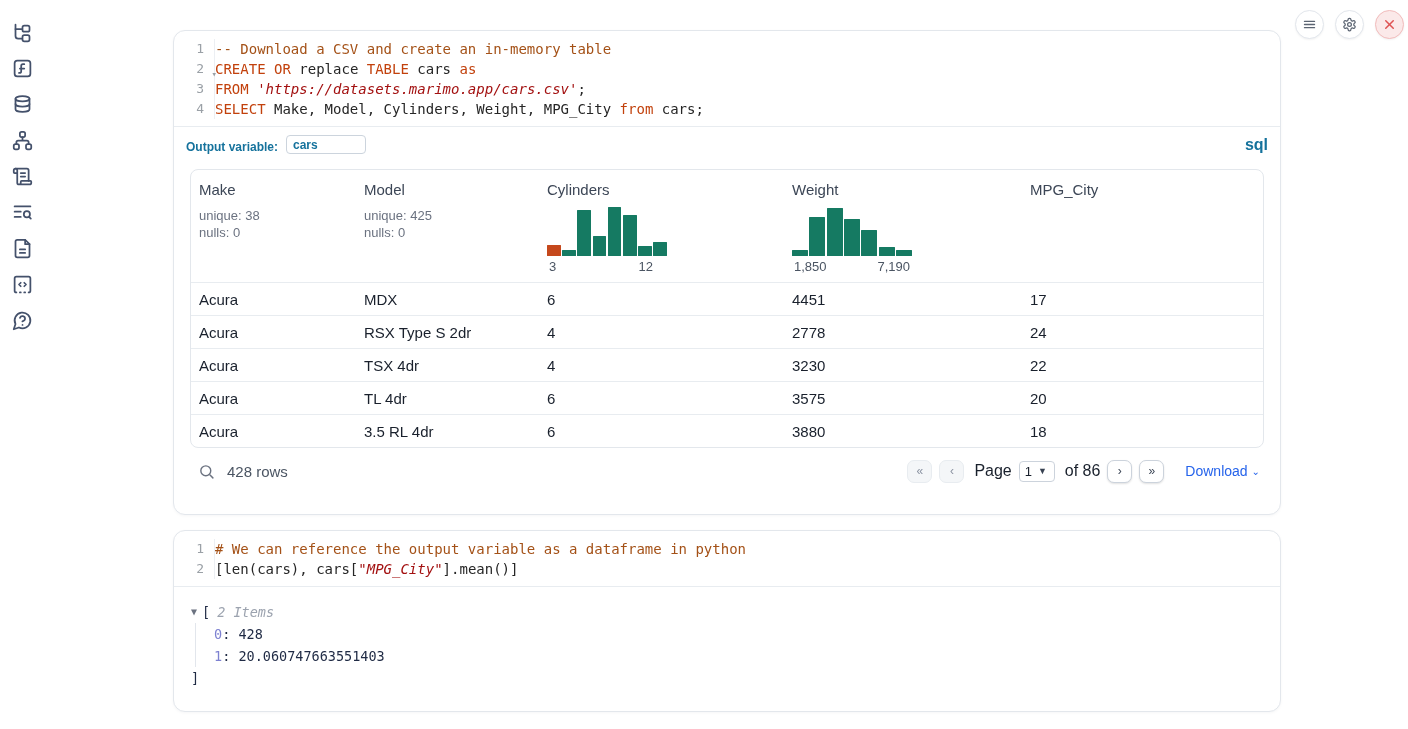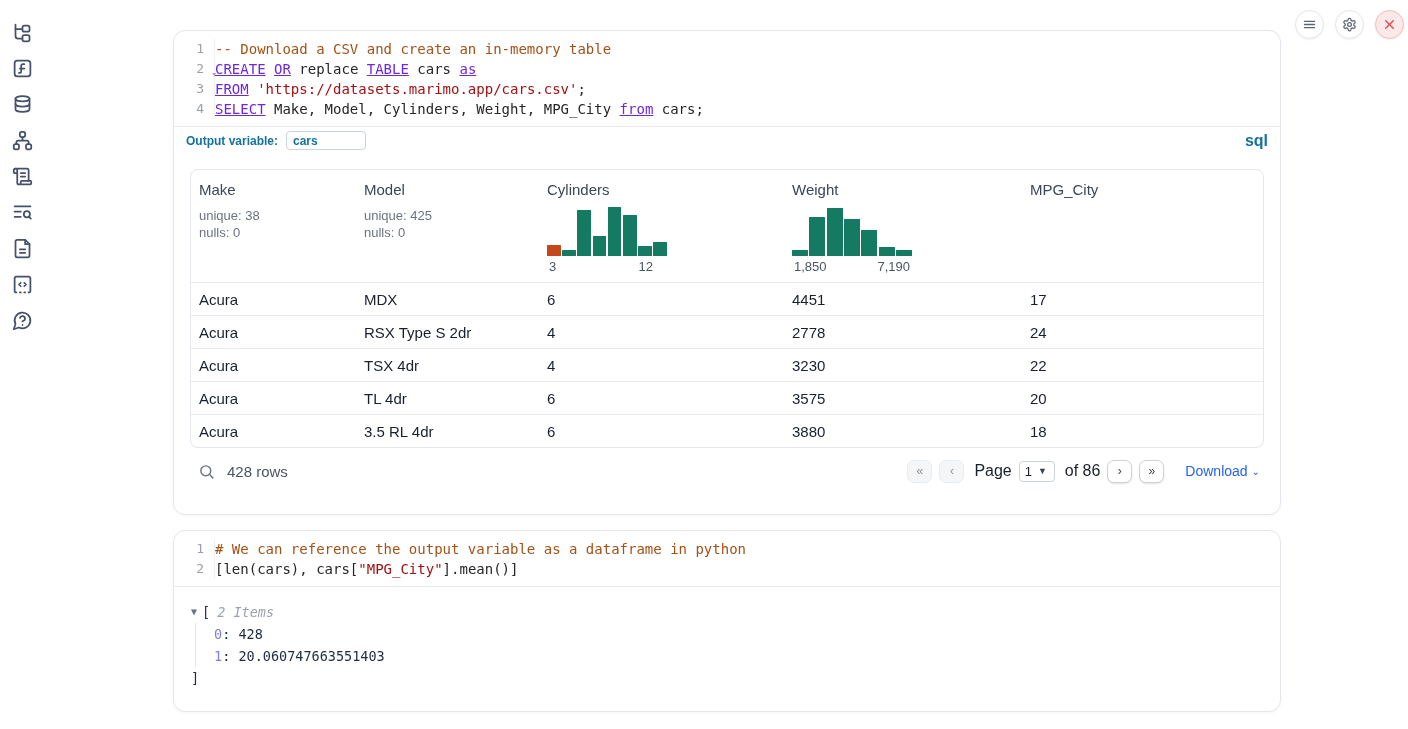--- a/index.html
+++ b/index.html
@@ -32,26 +32,26 @@
   .cell-2 { top:530px; height:182px; }
 
   .code-area { padding:8px 0 7px 0; font-family:"DejaVu Sans Mono","Liberation Mono",monospace;
                font-size:14px; line-height:20px; }
   .code-line { display:flex; }
   .gutter { flex:0 0 34px; text-align:right; color:#9aa0a6; padding-right:4px;
             font-size:13px; position:relative; }
   .fold { position:absolute; right:-9px; top:5px; font-size:9px; color:#9aa0a6; }
   .code-text { white-space:pre; color:#262626;
                border-left:1px solid #eceff3; margin-left:6px; }
-  .tok-kw { color:#6d28d9;text-decoration:underline; }
+  .tok-kw { color:#c2410c; }
   .tok-comment { color:#a45117; }
-  .tok-str { color:#a31111; }
+  .tok-str { color:#a31111;font-style:italic; }
 
   .outvar-row { border-top:1px solid #e8ecf0; height:28px; display:flex;
-                align-items:center; padding:0 12px; }
+                align-items:flex-end; padding:0 12px; }
   .outvar-label { color:#15729c; font-weight:bold; font-size:12px; }
   .outvar-input { margin-left:8px; width:80px; height:19px; border:1px solid #ccd4dd;
                   border-radius:4px; font-size:12px; font-weight:bold; color:#15729c;
                   padding:0 6px; display:flex; align-items:center; background:#fff; }
   .lang-badge { margin-left:auto; color:#15729c; font-weight:bold; font-size:16px; }
 
   .output-section { padding:15px 16px 0 16px; }
 
   
   .dtable { border:1px solid #e3e7ec; border-radius:8px; overflow:hidden; }

